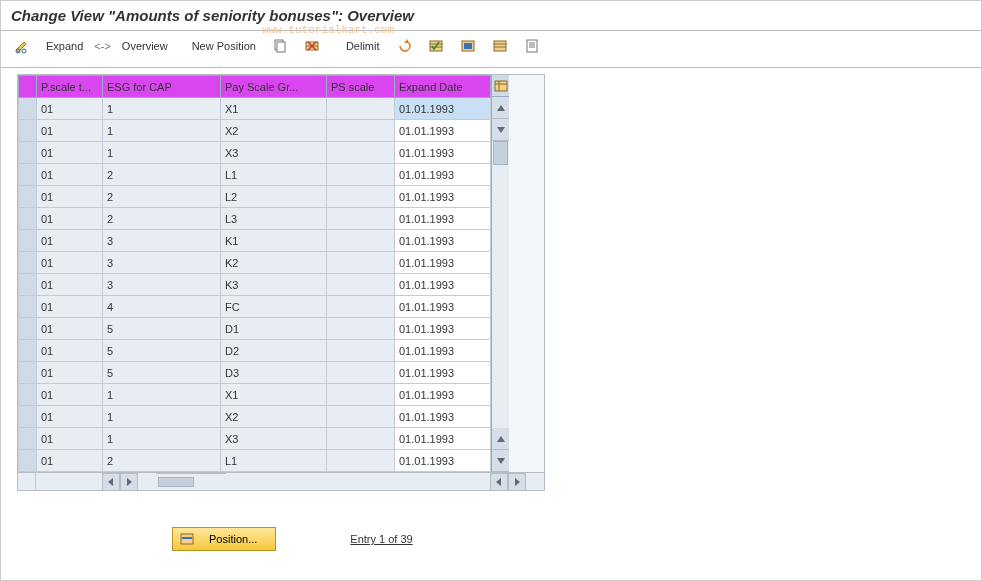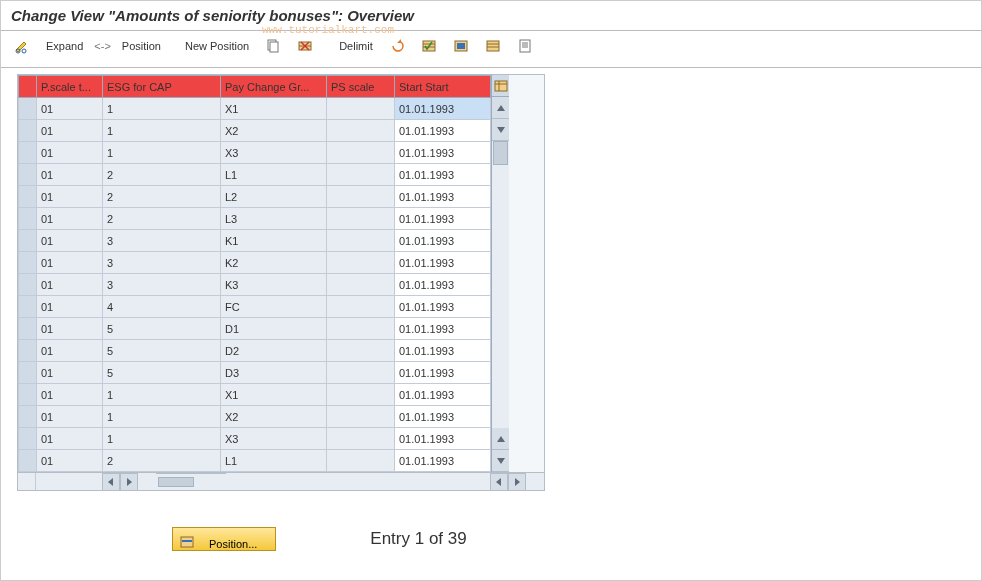--- a/index.html
+++ b/index.html
@@ -59,21 +59,21 @@
     margin-left: 8px;
   }
   .table-wrap {
     display: flex;
   }
   .data-table {
     border-collapse: collapse;
     table-layout: fixed;
   }
   .data-table th {
-    background: #ef4444;
+    background: #d946ef;
     border: 1px solid #9bacc0;
     font-weight: normal;
     text-align: left;
     padding: 3px 4px;
     height: 22px;
     font-size: 11px;
     white-space: nowrap;
     overflow: hidden;
   }
   .data-table td {
@@ -149,37 +149,38 @@
   }
   .hscroll-row .flex-gap { flex: 1; }
   .footer-row {
     display: flex;
     align-items: center;
     margin-top: 36px;
     margin-left: 8px;
   }
   .position-btn {
     display: inline-flex;
-    align-items: flex-end;
+    align-items: center;
     height: 24px;
     padding: 0 18px 0 6px;
     background: linear-gradient(#ffe79a,#f5c83c);
     border: 1px solid #b79222;
     cursor: pointer;
     font-size: 11px;
     margin-left: 155px;
     gap: 14px;
   }
   .position-btn .pb-icon {
     width:16px; height:16px;
     display:inline-flex; align-items:center; justify-content:center;
   }
   .entry-text {
-    margin-left: 94px;
-    font-size: 17px;
+    margin-left: 74px;
+    font-size: 11px;
+    text-decoration: underline;
   }
   .watermark {
     position: absolute;
     top: 24px;
     left: 262px;
     font-size: 11px;
     color: #f2c090;
     pointer-events: none;
     font-family: Liberation Mono, monospace;
   }
@@ -204,21 +205,21 @@
           <circle cx="4" cy="13" r="2" fill="none" stroke="#2964a5"></circle>
           <circle cx="10" cy="13" r="2" fill="none" stroke="#2964a5"></circle>
         </svg>
     </span>
   </button>
   <button class="tb-btn">
     <span>Expand</span>
   </button>
   <span class="tb-sep">&lt;-&gt;</span>
   <button class="tb-btn">
-    <span>Position</span>
+    <span>Overview</span>
   </button>
   <button class="tb-btn" style="margin-left:8px">
     <span>New Position</span>
   </button>
   <button class="tb-btn">
     <span class="tb-icon">
       <svg width="16" height="16">
           <rect x="3" y="2" width="8" height="10" fill="#fff" stroke="#777"></rect>
           <rect x="5" y="4" width="8" height="10" fill="#fff" stroke="#777"></rect>
         </svg>
@@ -295,23 +296,23 @@
           <col style="width:118px">
           <col style="width:106px">
           <col style="width:68px">
           <col style="width:96px">
         </colgroup>
         <thead>
           <tr>
             <th></th>
             <th>P.scale t...</th>
             <th>ESG for CAP</th>
-            <th>Pay Change Gr...</th>
+            <th>Pay Scale Gr...</th>
             <th>PS scale</th>
-            <th>Start Start</th>
+            <th>Expand Date</th>
           </tr>
         </thead>
         <tbody id="tbody">
             <tr>
               <td class="rowsel"></td>
               <td class="grey-cell">01</td>
               <td class="grey-cell">1</td>
               <td class="grey-cell">X1</td>
               <td class="grey-cell"></td>
               <td class="sel-cell">01.01.1993</td>

